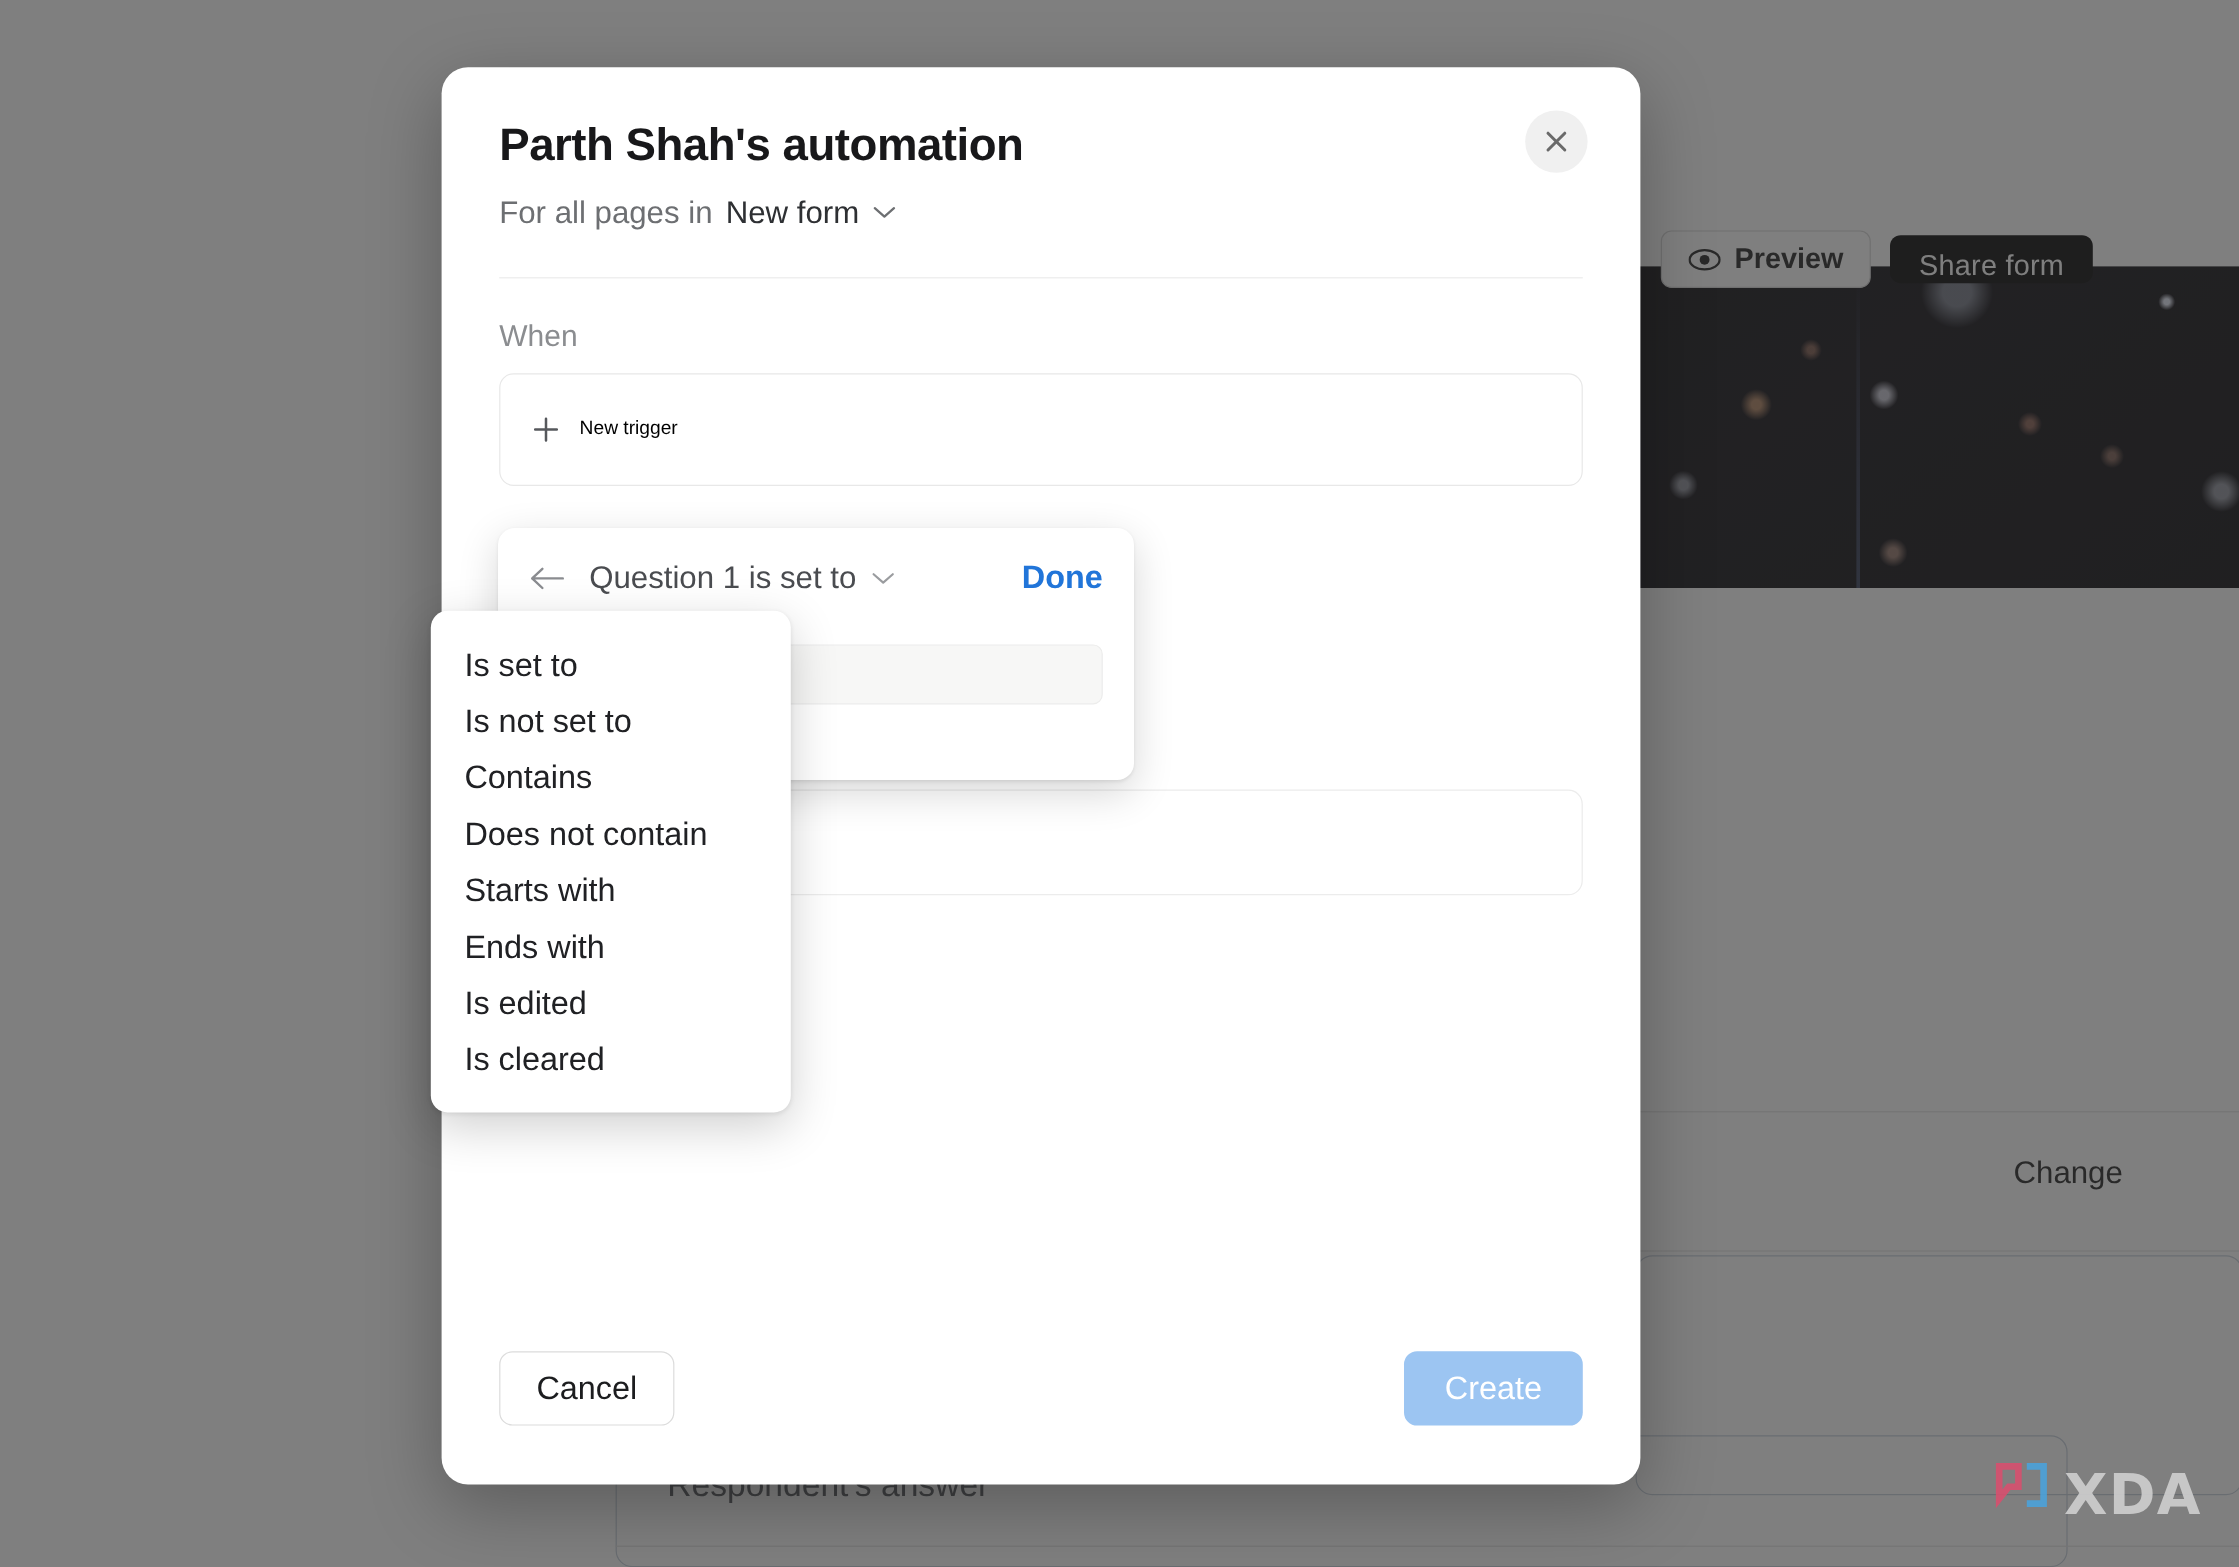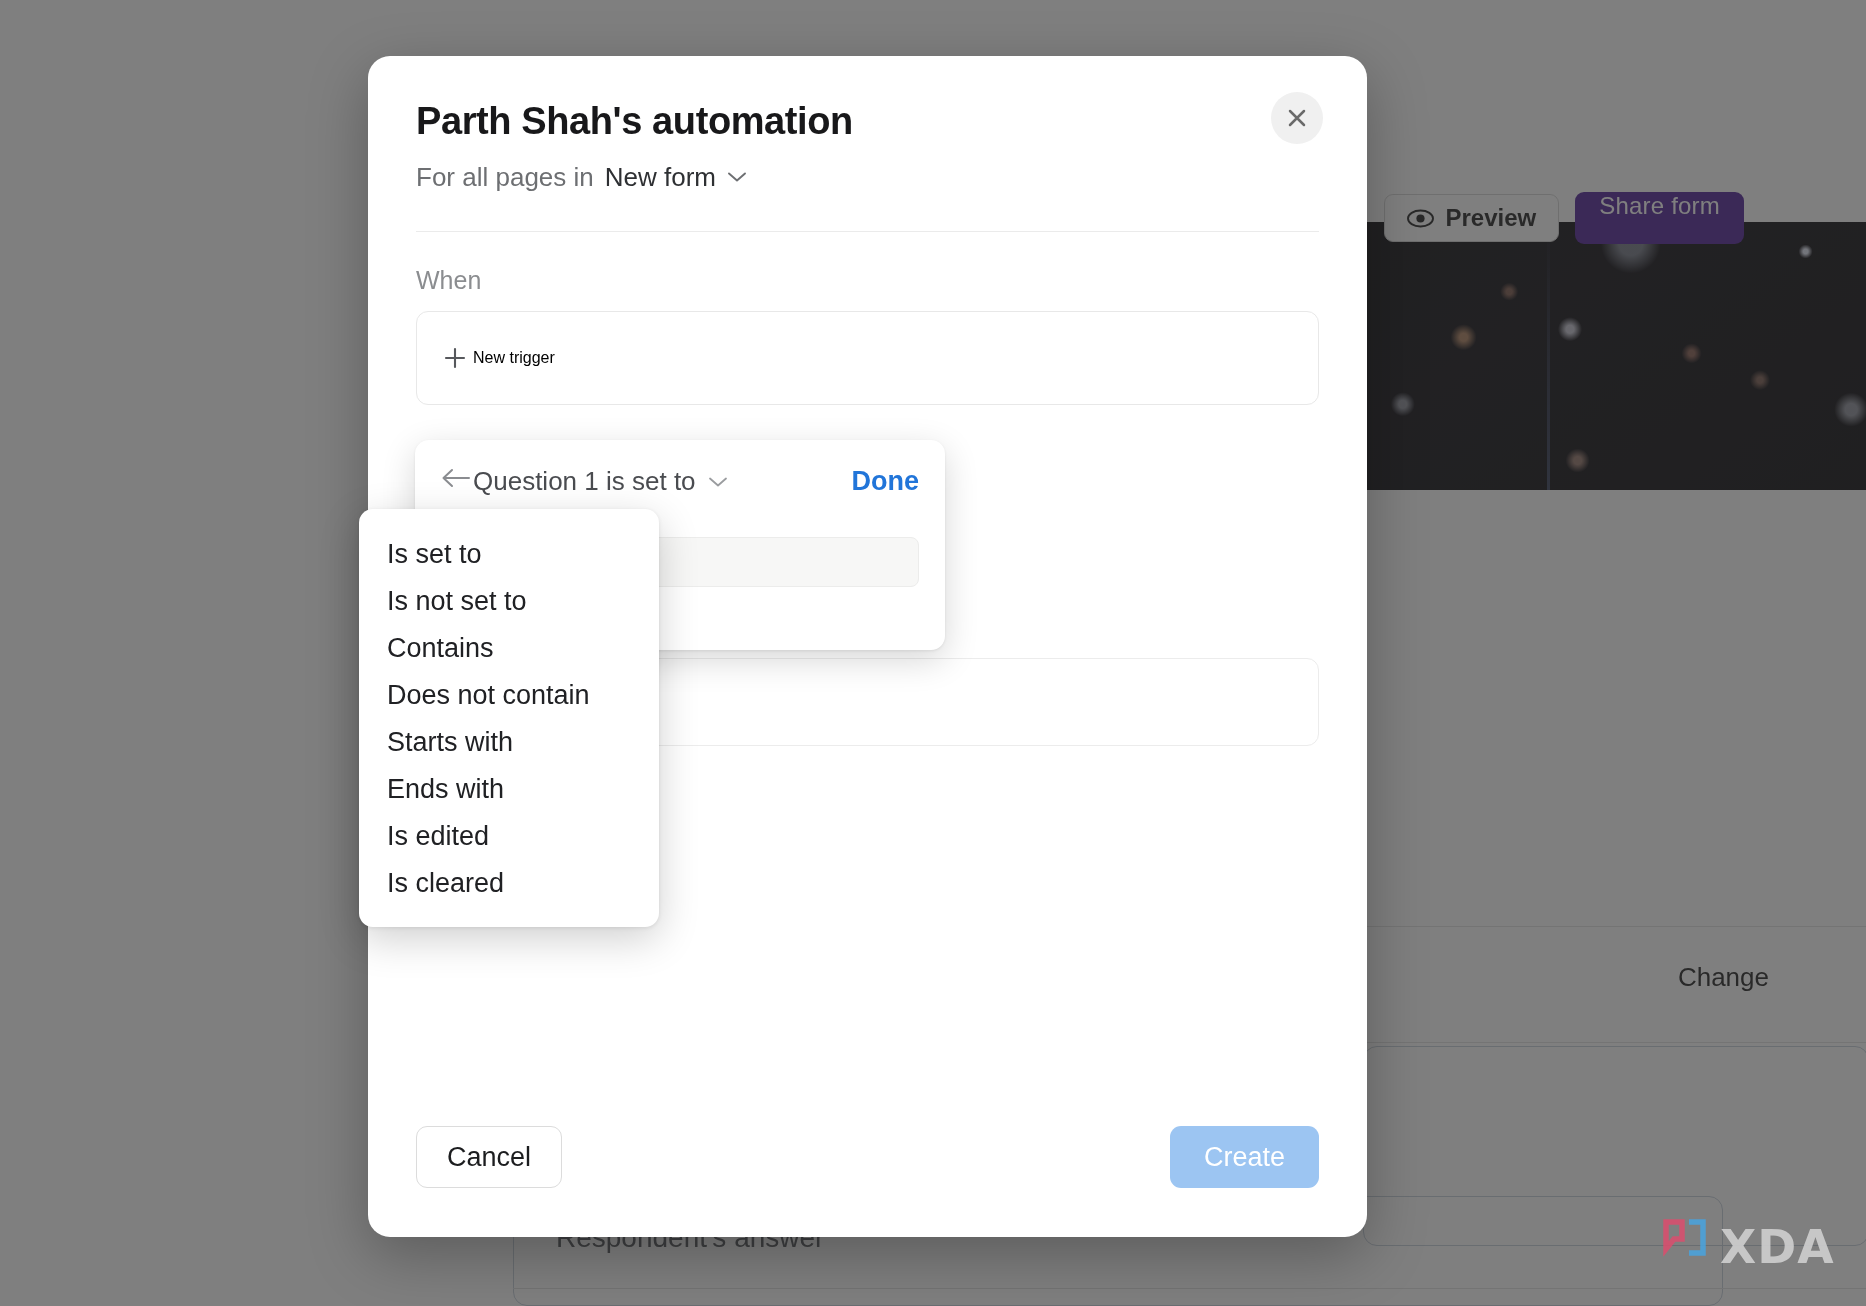--- a/index.html
+++ b/index.html
@@ -24,23 +24,23 @@
     line-height:1; padding-bottom:10px;
   }
   .bg-preview-btn{
     display:flex; align-items:center; gap:12px;
     border:1px solid #d6d6d6; border-radius:9px;
     height:48px; padding:0 22px;
     font-size:24px; color:#1d1d1d; background:#fff;font-weight:bold;
   }
   .eye-ico{ width:27px; height:19px; display:block; }
   .bg-share-btn{
-    background:#4c1d95; color:#ffffff;
-    border-radius:9px; height:52px;
-    padding:0 24px; display:flex; align-items:flex-start;
+    background:#000000; color:#ffffff;
+    border-radius:9px; height:40px;
+    padding:0 24px; display:flex; align-items:flex-end;
     font-size:24px; letter-spacing:.2px;
   }
 
   
   .bg-banner{
     position:absolute; left:1152px; top:222px;
     width:760px; height:268px;
     background:
       radial-gradient(circle at 21% 17%, rgba(255,245,225,.95) 0 1.2px, transparent 3px),
       radial-gradient(circle at 86% 11%, rgba(235,240,255,.95) 0 2.4px, transparent 7px),
@@ -128,41 +128,41 @@
     margin:38px 48px 0 48px; height:1px; background:#ebebeb;
   }
 
   .section-label{
     margin:34px 0 0 48px;
     font-size:25px; color:#8b8d90;
   }
   .trigger-slot{
     margin:16px 48px 0 48px;
     height:94px; border:1px solid #e8e8e8; border-radius:12px;
-    display:flex; align-items:center; padding-left:26px; gap:6px;
+    display:flex; align-items:center; padding-left:26px; gap:16px;
     background:#fff;
   }
   .plus-ico{ width:24px; height:24px; display:block; }
 
   .then-slot{
     position:absolute; left:48px; top:602px;
     width:903px; height:88px;
     border:1px solid #ececec; border-radius:12px; background:#fff;
   }
 
   
   .trigger-card{
     position:absolute; left:47px; top:384px;
     width:530px; height:210px;
     background:#ffffff; border-radius:14px;
     box-shadow:0 10px 34px rgba(0,0,0,.16), 0 1px 3px rgba(0,0,0,.08);
   }
   .tc-head{
-    display:flex; align-items:flex-start;
-    padding:26px 26px 0 26px; gap:2px;
+    display:flex; align-items:center;
+    padding:26px 26px 0 26px; gap:20px;
   }
   .back-ico{ width:30px; height:24px; display:block; }
   .tc-cond{
     display:flex; align-items:center; gap:12px;
     font-size:26px; color:#4a4c50;
   }
   .tc-done{
     margin-left:auto; font-size:27px; font-weight:700;
     color:#2175d9;
   }

